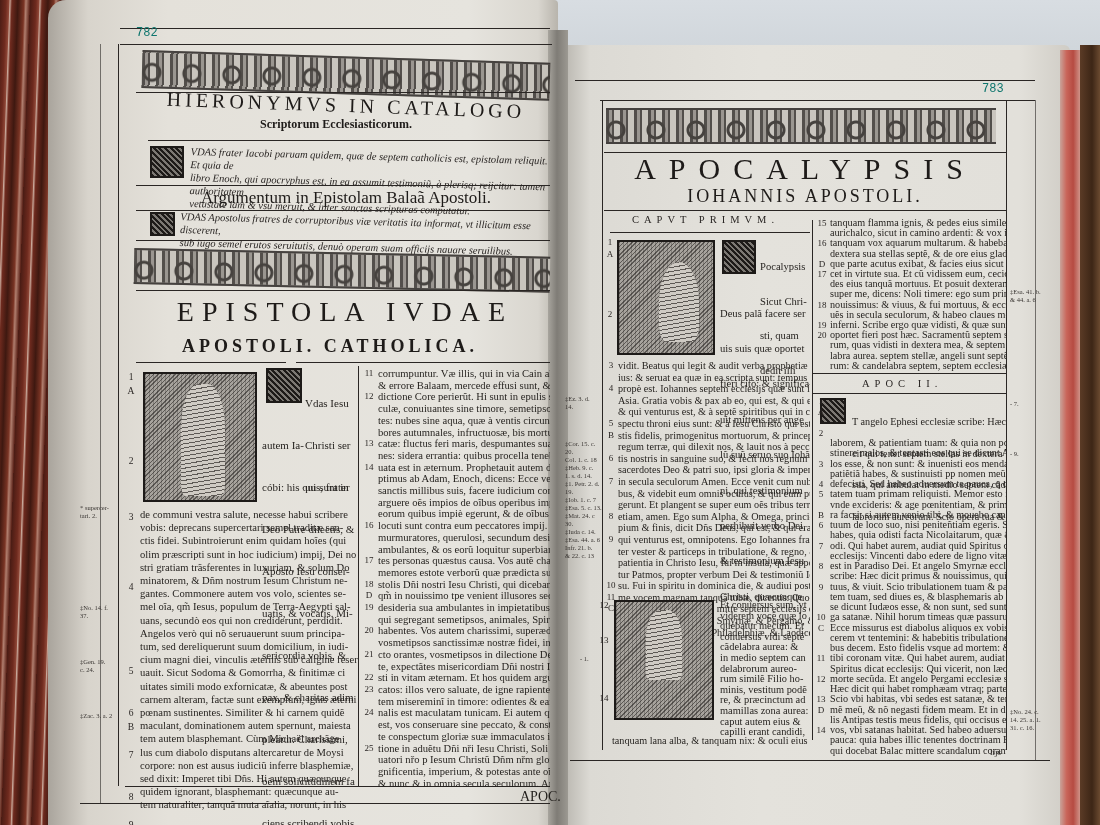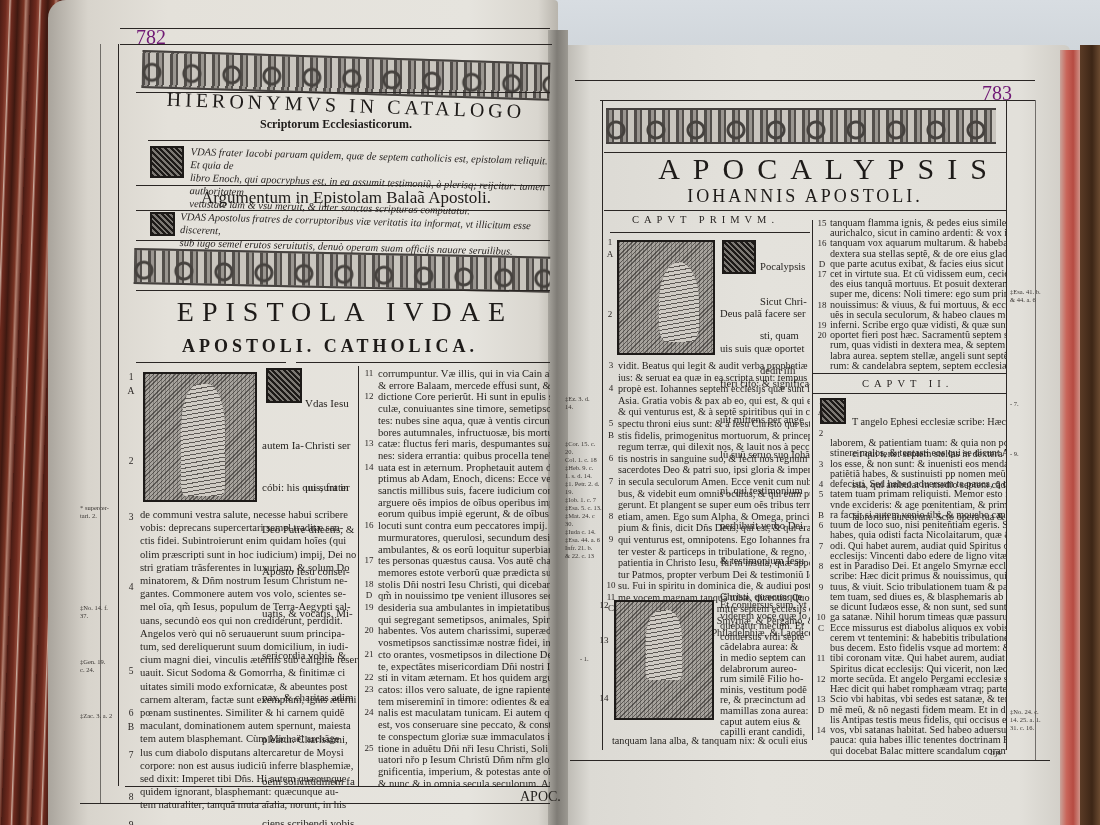--- a/index.html
+++ b/index.html
@@ -39,22 +39,22 @@
     position: absolute; left: 1060px; top: 50px; width: 22px; height: 775px;
     background: linear-gradient(90deg, #c9a39a, #c9655a 30%, #b64b42 60%, #d7a79c);
   }
   .edge-brown {
     position: absolute; left: 1080px; top: 45px; width: 20px; height: 780px;
     background: linear-gradient(90deg, #5b3b26, #3d2616 60%, #6b4a30);
   }
 
   .rule { position: absolute; background: #2a2624; }
   .pagenum {
-    position: absolute; font-size: 20px; color: #701a75;
-    font-family: Liberation Serif, serif;
+    position: absolute; font-size: 12px; color: #0f766e;
+    font-family: Liberation Mono, monospace;
   }
   .ornament {
     position: absolute; height: 40px;
     background:
       radial-gradient(circle at 10px 20px, transparent 6px, #2b2724 7px, #2b2724 9px, transparent 10px) 0 0/40px 40px repeat-x,
       repeating-linear-gradient(90deg, #3a3633 0 3px, #8e8984 3px 6px, #3a3633 6px 8px, #c5c1ba 8px 14px),
       #9a958f;
     border-top: 2px solid #2a2624; border-bottom: 2px solid #2a2624;
     opacity: 0.85;
   }
@@ -265,21 +265,21 @@
 <div class="rule" style="left:575px;top:80px;width:460px;height:1px;"></div>
 <div class="pagenum" style="left:982px;top:82px;">783</div>
 <div class="rule" style="left:600px;top:100px;width:435px;height:1px;"></div>
 <div class="rule" style="left:602px;top:100px;width:1px;height:650px;"></div>
 <div class="rule" style="left:1006px;top:100px;width:1px;height:650px;"></div>
 <div class="rule" style="left:1035px;top:100px;width:1px;height:660px;opacity:.6"></div>
 <div class="rule" style="left:570px;top:760px;width:480px;height:1px;"></div>
 
 <div class="ornament" style="left:606px;top:108px;width:390px;height:36px;"></div>
 <div class="rule" style="left:604px;top:152px;width:402px;height:1px;"></div>
-<div class="title-caps" style="left:628px;top:152px;width:402px;font-size:30px;letter-spacing:13px;">APOCALYPSIS</div>
+<div class="title-caps" style="left:604px;top:152px;width:402px;font-size:30px;letter-spacing:13px;">APOCALYPSIS</div>
 <div class="title-caps" style="left:604px;top:186px;width:402px;font-size:18px;letter-spacing:3px;">IOHANNIS APOSTOLI.</div>
 <div class="rule" style="left:604px;top:210px;width:402px;height:1px;"></div>
 <div class="section-head" style="left:632px;top:214px;">CAPVT PRIMVM.</div>
 <div class="rule" style="left:610px;top:232px;width:200px;height:1px;"></div>
 
 <div class="woodcut" style="left:617px;top:240px;width:98px;height:115px;">
   <div class="figure" style="left:40px;top:20px;width:40px;height:80px;border-radius:50% 50% 20% 20%;"></div>
 </div>
 <div class="dropcap" style="left:722px;top:240px;width:34px;height:34px;"></div>
 <div class="col-text" style="left:760px;top:238px;width:48px;font-size:10.6px;line-height:11.5px;">
@@ -354,21 +354,21 @@
 
 D
 17
 
 
 18
 
 19
 20</div>
 <div class="rule" style="left:812px;top:373px;width:194px;height:1px;"></div>
-<div class="section-head" style="left:862px;top:378px;">CAPVT II.</div>
+<div class="section-head" style="left:862px;top:378px;">APOC II.</div>
 <div class="rule" style="left:812px;top:393px;width:194px;height:1px;"></div>
 <div class="dropcap" style="left:820px;top:398px;width:26px;height:26px;"></div>
 <div class="col-text" style="left:852px;top:396px;width:154px;font-size:10.2px;line-height:10.5px;">
   <div>T angelo Ephesi ecclesiæ scribe: Hæc di</div>
   <div>cit qui tenet septem stellas in dextera</div>
   <div>sua, qui ambulat in medio septem cãde</div>
   <div>labrorum aureorum. Scio opera tua &amp;</div>
 </div>
 <div class="verse-nums" style="left:814px;top:396px;width:14px;font-size:9px;line-height:10.5px;">1
 A

